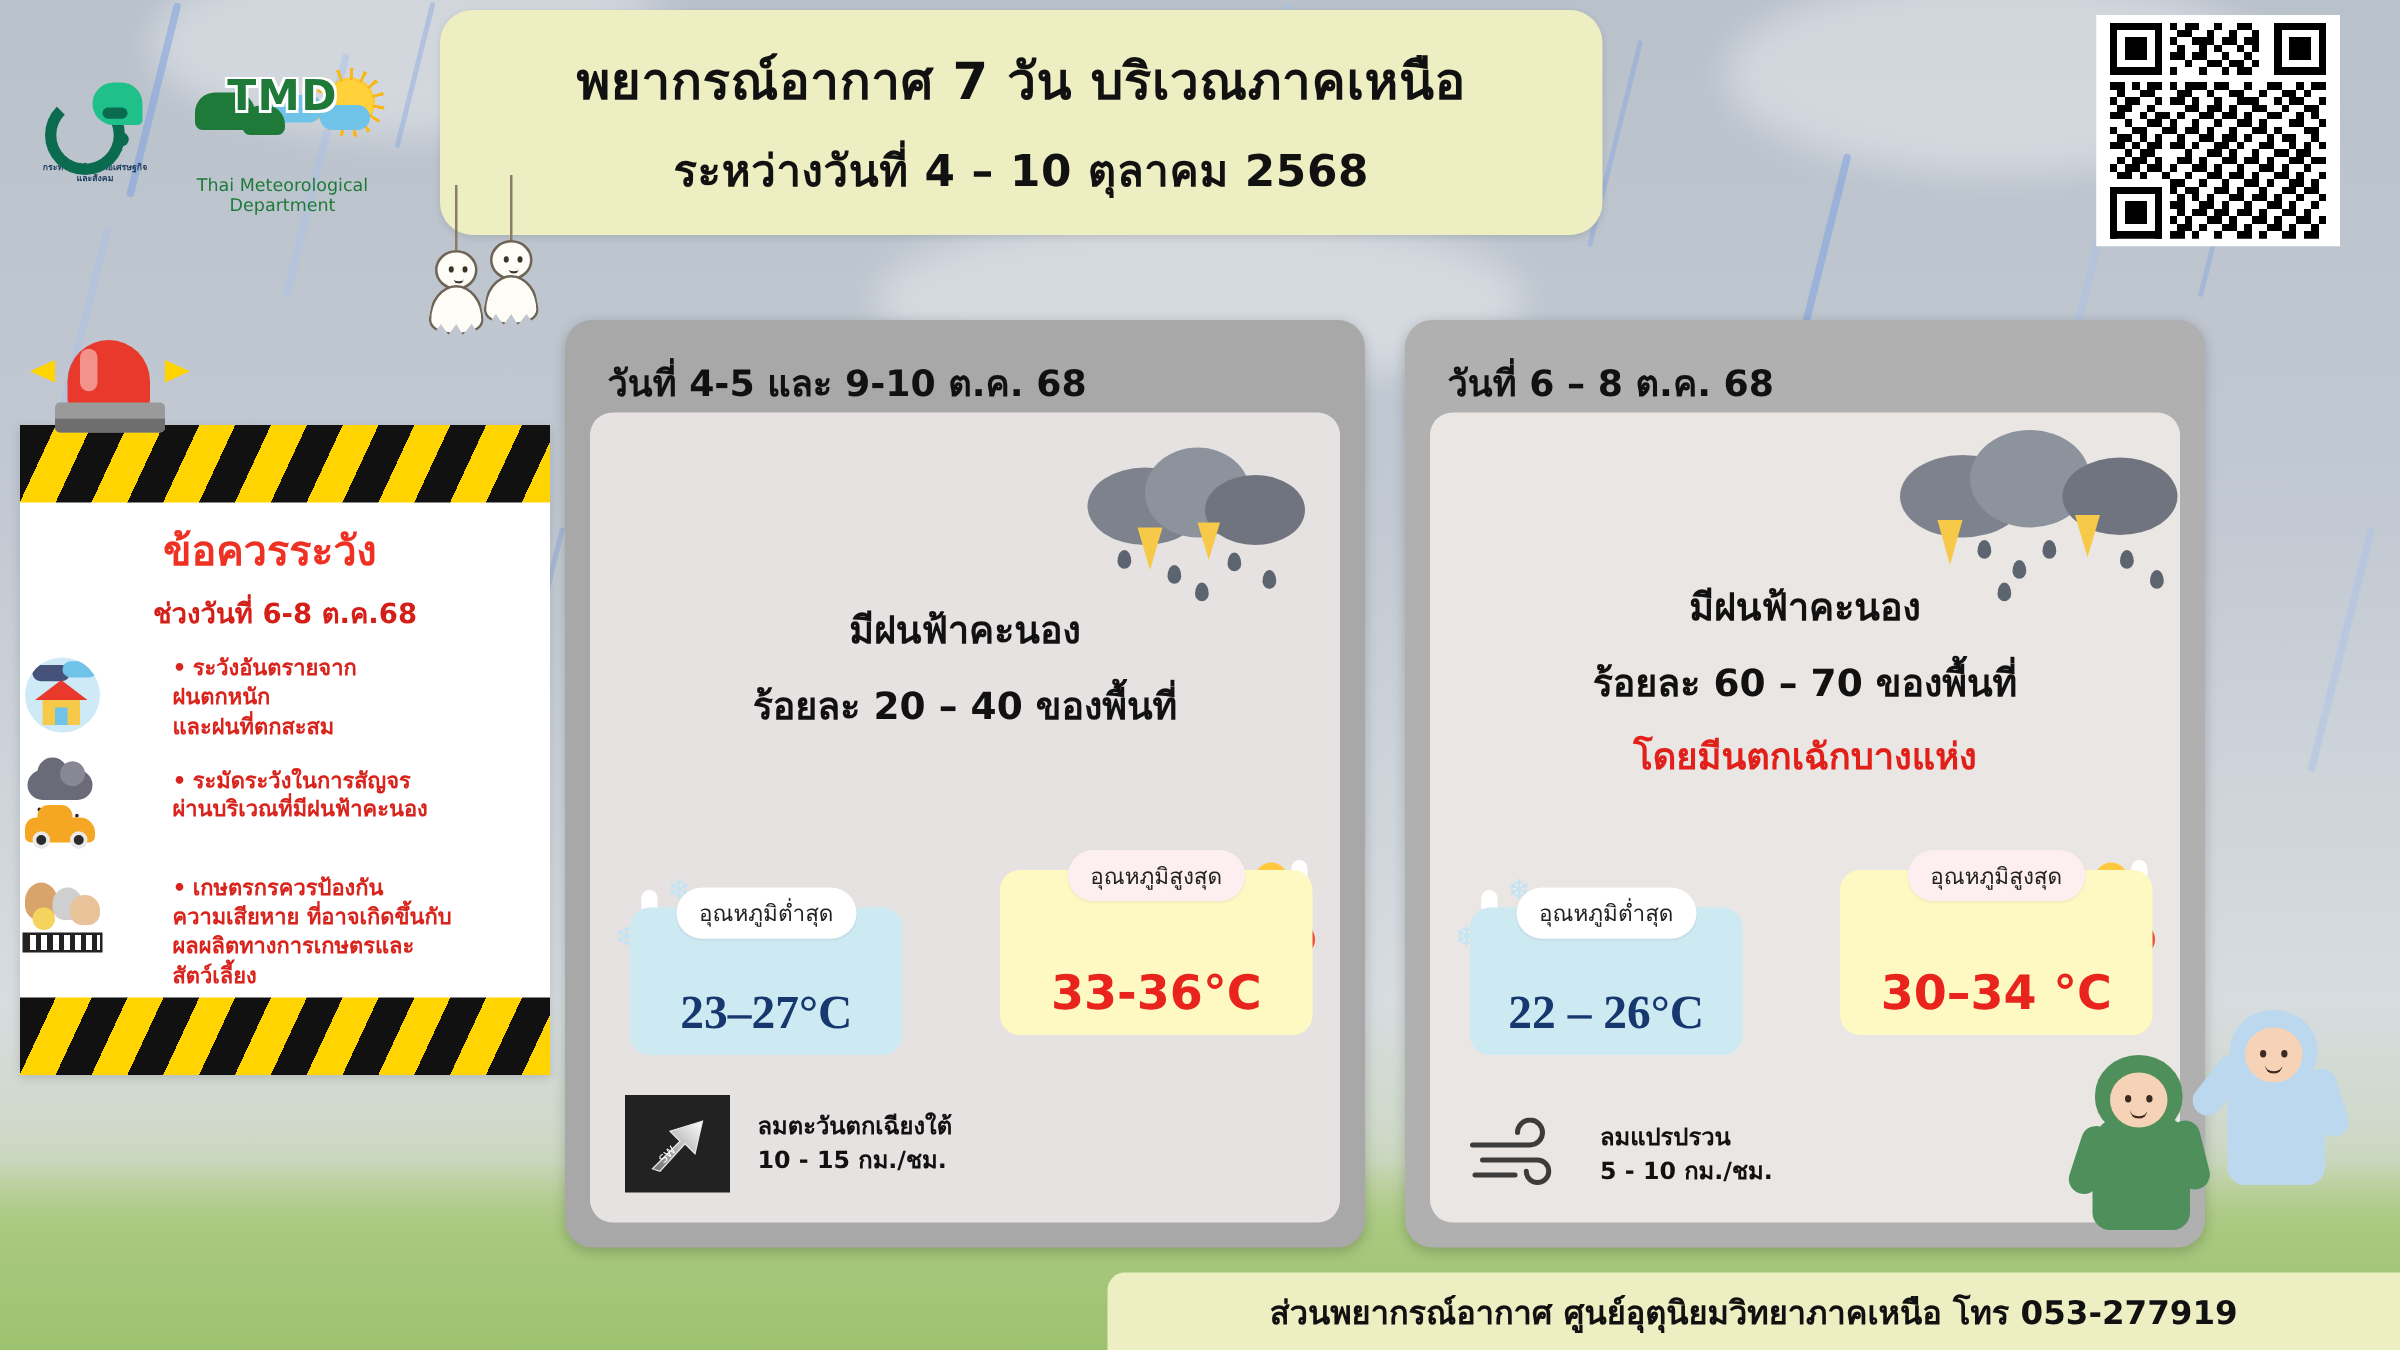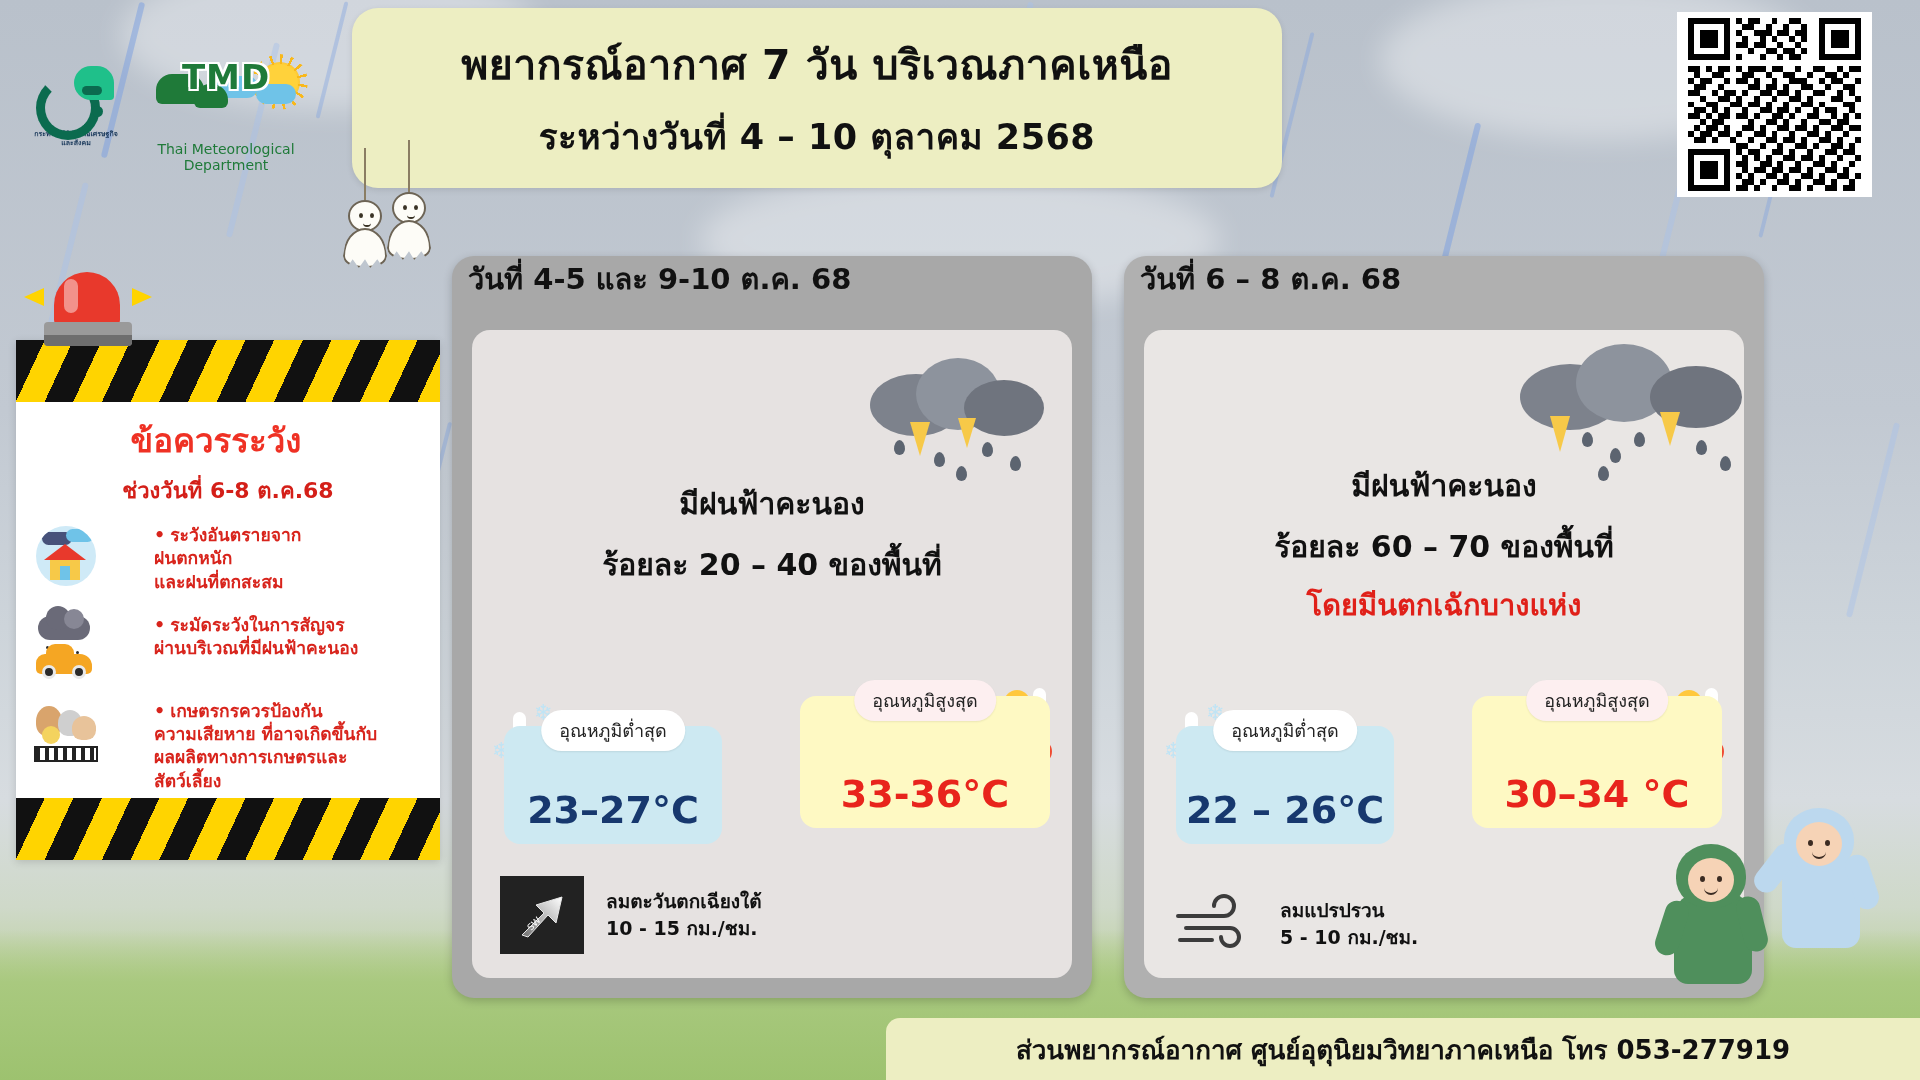--- a/index.html
+++ b/index.html
@@ -67,21 +67,21 @@
      background:repeating-linear-gradient(115deg,#111 0 26px,#ffd400 26px 52px);}
   .hazard.bot{position:absolute;left:0;bottom:0;}
   .siren{position:absolute;left:24px;top:-68px;width:96px;height:74px;}
   .siren .dome{position:absolute;left:14px;top:0;width:66px;height:56px;background:#e8392c;border-radius:33px 33px 8px 8px;}
   .siren .dome:after{content:"";position:absolute;left:10px;top:7px;width:14px;height:34px;background:rgba(255,255,255,.45);border-radius:8px;}
   .siren .base{position:absolute;left:4px;top:50px;width:88px;height:24px;background:#9a9a9a;border-radius:4px;}
   .siren .base:after{content:"";position:absolute;left:0;top:13px;width:88px;height:11px;background:#6e6e6e;border-radius:0 0 4px 4px;}
   .siren .ray{position:absolute;width:0;height:0;border-top:9px solid transparent;border-bottom:9px solid transparent;}
   .siren .ray.l{left:-16px;top:16px;border-right:20px solid #ffd400;}
   .siren .ray.r{right:-16px;top:16px;border-left:20px solid #ffd400;}
-  .warn-body{position:absolute;left:0;top:62px;width:424px;height:332px;padding:12px 16px 0;box-sizing:border-box;}
+  .warn-body{position:absolute;left:0;top:62px;width:424px;height:332px;padding:12px 0 0;box-sizing:border-box;}
   .warn-title{display:flex;align-items:center;justify-content:center;gap:4px;}
   .warn-title-text{font-size:33px;font-weight:bold;color:#ef3124;}
   .bang{display:inline-block;width:20px;}
   .bang .b1{width:20px;height:30px;background:#ef3124;border-radius:10px 10px 6px 6px;}
   .bang .b2{width:19px;height:19px;margin-top:4px;background:#ef3124;border-radius:50%;}
   .warn-date{text-align:center;font-size:22px;font-weight:bold;color:#d41f18;margin-top:6px;}
   .warn-list{margin-top:14px;display:flex;flex-direction:column;gap:18px;}
   .warn-item{display:flex;gap:10px;align-items:flex-start;}
   .warn-ico{width:68px;height:68px;flex:0 0 68px;position:relative;}
   .warn-txt{font-size:17.5px;font-weight:bold;color:#d8241c;line-height:1.33;padding-top:2px;margin-left:44px;}
@@ -104,37 +104,37 @@
   .i3-cloud:after{content:"";position:absolute;left:26px;top:-7px;width:20px;height:20px;background:#878795;border-radius:50%;}
   .i3-car{position:absolute;left:4px;bottom:6px;width:56px;height:20px;background:#f5a623;border-radius:9px 12px 5px 5px;}
   .i3-car:before{content:"";position:absolute;left:10px;top:-10px;width:28px;height:14px;background:#f5a623;border-radius:9px 9px 0 0;}
   .i3-wheel{position:absolute;bottom:-5px;width:14px;height:14px;border-radius:50%;background:#2b2b2b;border:3px solid #e9e9e9;box-sizing:border-box;}
   .i3-drop{position:absolute;width:3px;height:3px;border-radius:50%;background:#2b2b2b;}
 
   
   .fc{position:absolute;top:256px;width:640px;height:742px;border-radius:22px;background:#a8a8a8;box-shadow:0 3px 10px rgba(0,0,0,.2);}
   .fc.left{left:452px;}
   .fc.right{left:1124px;background:#b0b0b0;}
-  .fc-head{height:74px;display:flex;align-items:flex-start;padding-left:16px;box-sizing:border-box;}
+  .fc-head{height:74px;display:flex;align-items:flex-end;padding-left:34px;box-sizing:border-box;}
   .fc-head-text{font-size:29px;font-weight:bold;color:#111;}
   .fc-inner{position:absolute;left:20px;top:74px;width:600px;height:648px;border-radius:18px;background:#e6e2e1;}
   .fc.right .fc-inner{background:#e9e6e4;}
   .fc-main{position:absolute;left:0;top:150px;width:100%;text-align:center;}
   .fc-l1{font-size:30px;font-weight:bold;color:#111;}
   .fc-l2{font-size:30px;font-weight:bold;color:#111;margin-top:14px;}
   .fc-l3{font-size:29px;font-weight:bold;color:#e02019;margin-top:12px;}
 
   .storm{position:absolute;right:8px;top:26px;width:210px;height:140px;}
   .st-cloud{position:absolute;border-radius:50%;}
   .bolt{position:absolute;width:0;height:0;}
   .hail{position:absolute;width:11px;height:15px;border-radius:50% 50% 50% 50%/60% 60% 40% 40%;background:#5c6470;}
 
   .temps{position:absolute;left:18px;bottom:118px;width:566px;height:172px;}
   .tbox{position:absolute;border-radius:16px;}
-  .tbox.min{left:14px;top:38px;width:218px;height:118px;background:#cde9f2;}
+  .tbox.min{left:14px;top:38px;width:218px;height:118px;background:#cde9f2;font-family:Liberation Serif, serif;}
   .tbox.max{right:6px;top:8px;width:250px;height:132px;background:#fef9c3;}
   .tpill{position:absolute;top:-16px;left:50%;transform:translateX(-50%);background:#fff;border-radius:22px;padding:6px 18px;
      font-size:18px;color:#222;white-space:nowrap;box-shadow:0 1px 2px rgba(0,0,0,.08);}
   .tbox.max .tpill{background:#fdeff0;}
   .tval{position:absolute;left:0;right:0;bottom:12px;text-align:center;font-size:38px;font-weight:bold;}
   .tbox.min .tval{color:#17386e;}
   .tbox.max .tval{color:#e8241c;}
   .thermo{position:absolute;width:26px;height:76px;}
   .thermo .tube{position:absolute;left:7px;top:0;width:13px;height:56px;background:#fff;border-radius:7px;}
   .thermo .bulb{position:absolute;left:1px;bottom:0;width:25px;height:25px;border-radius:50%;background:#5cb8e0;}

